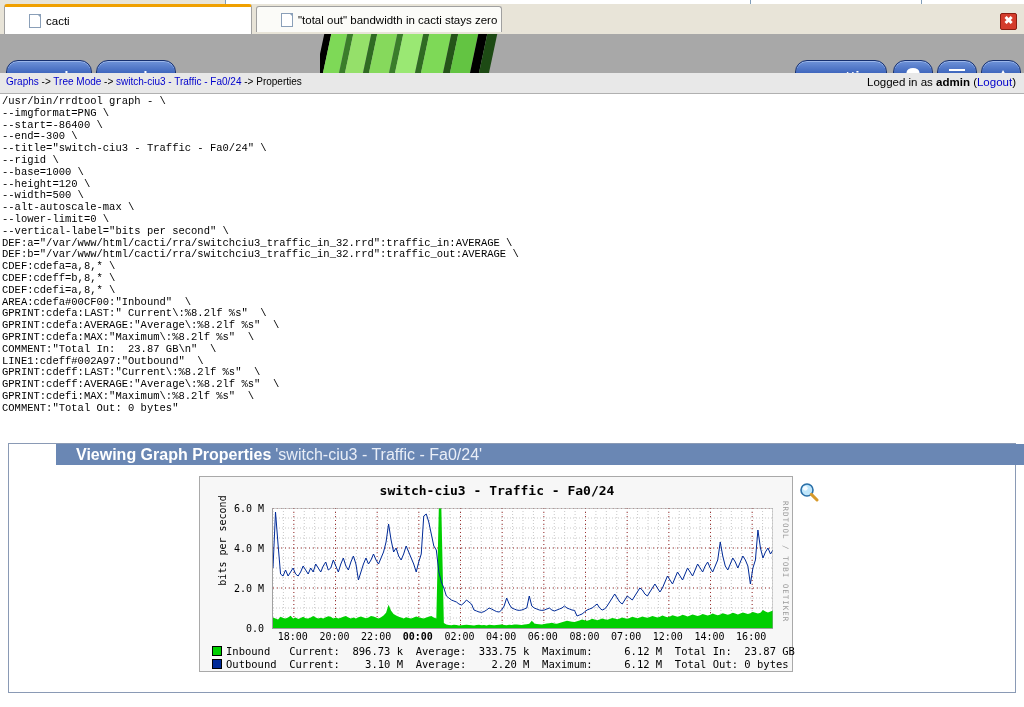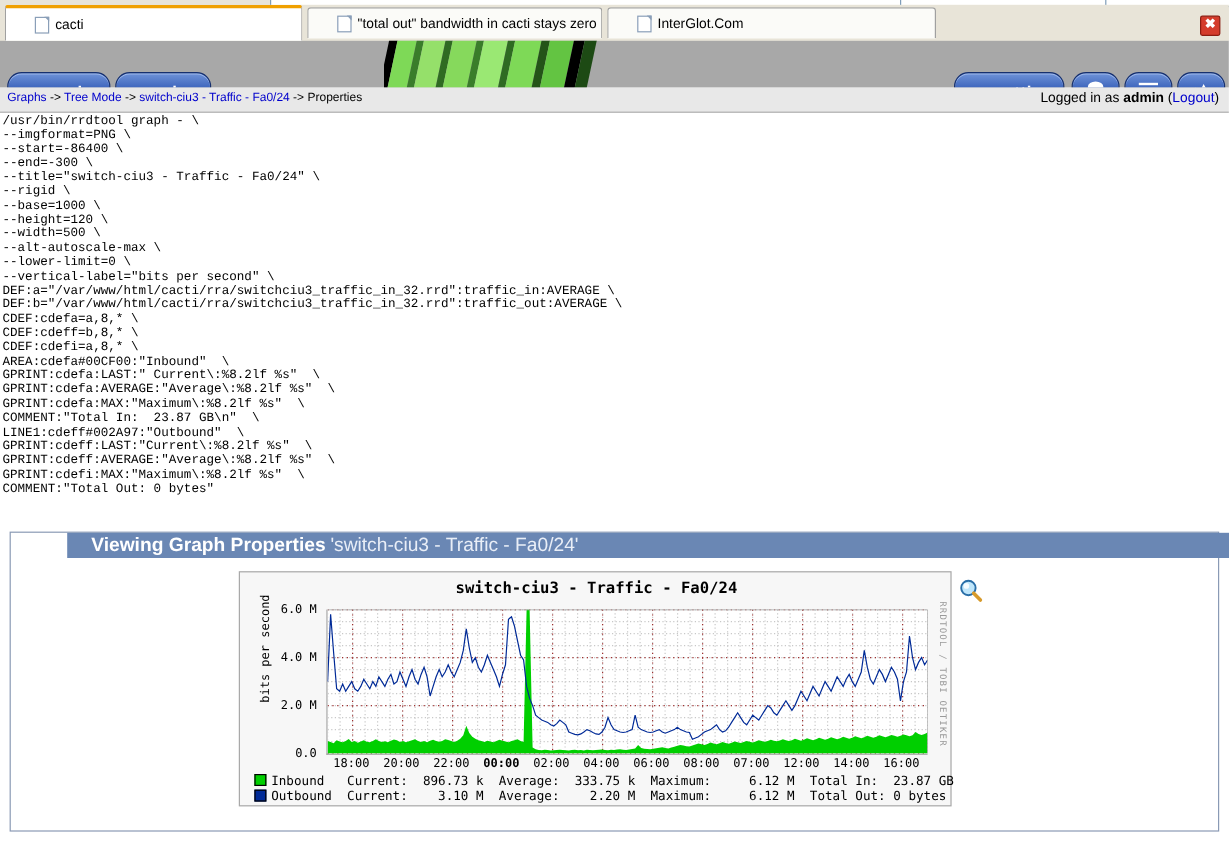--- a/index.html
+++ b/index.html
@@ -199,24 +199,20 @@
   <div class="chrome-partial-box" id="partial-right"></div>
 
   <div class="tabbar">
     <div class="tab active" id="tab0">
       <span class="tab-icon"></span>
       <span class="tab-label">cacti</span>
     </div>
     <div class="tab inactive" id="tab1">
       <span class="tab-icon"></span>
       <span class="tab-label">"total out" bandwidth in cacti stays zero</span>
-    </div>
-    <div class="tab inactive" id="tab2">
-      <span class="tab-icon"></span>
-      <span class="tab-label">InterGlot.Com</span>
     </div>
     <div id="tabbar-close">✖</div>
   </div>
 </div>
 
 <div id="cacti-header">
   <div id="header-logo">
     <div class="leaf" style="left:0px;   width:7px;  background:#000000;"></div>
     <div class="leaf" style="left:7px;   width:16px; background:#7ed957;"></div>
     <div class="leaf" style="left:23px;  width:6px;  background:#3a7d2a;"></div>

